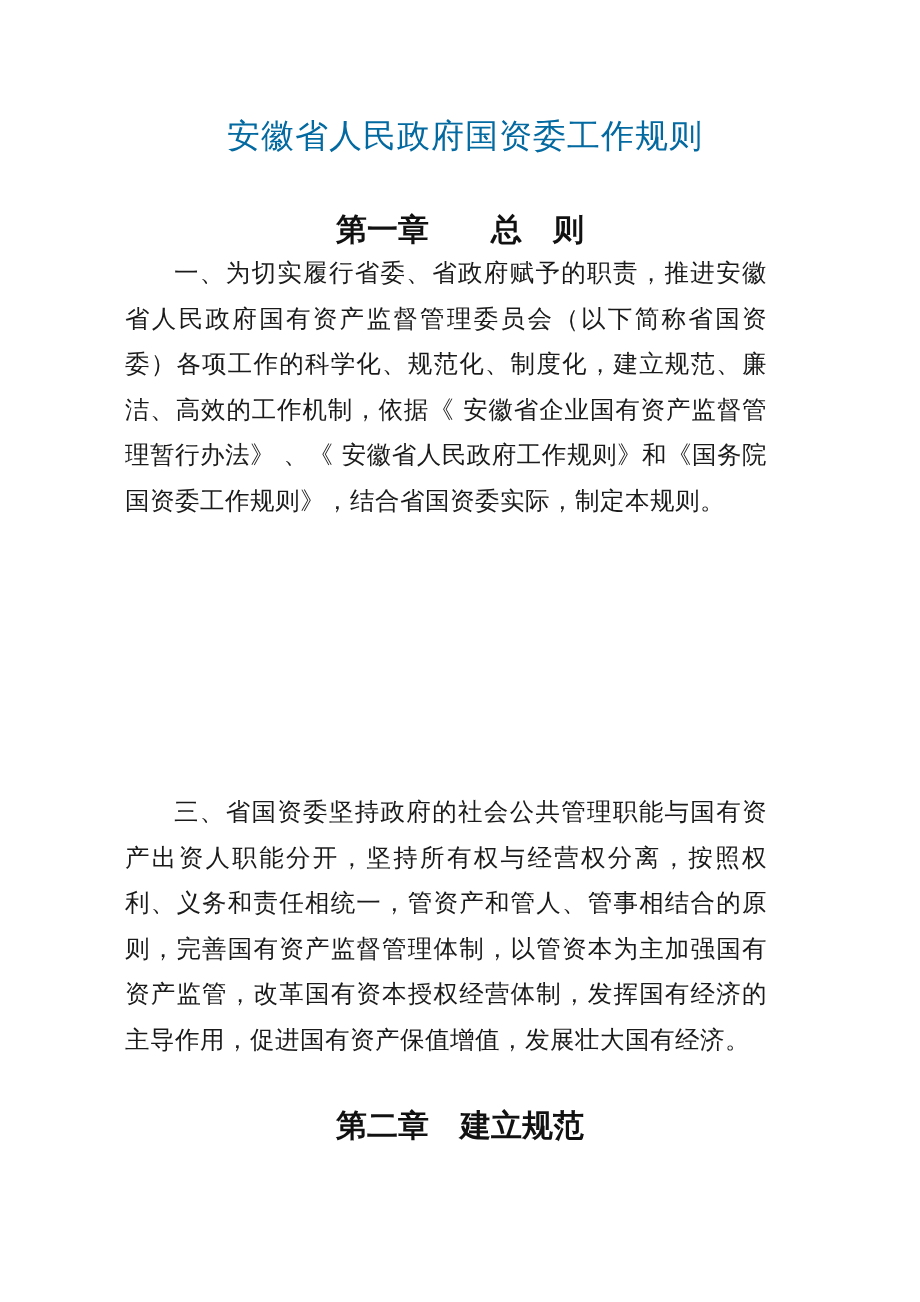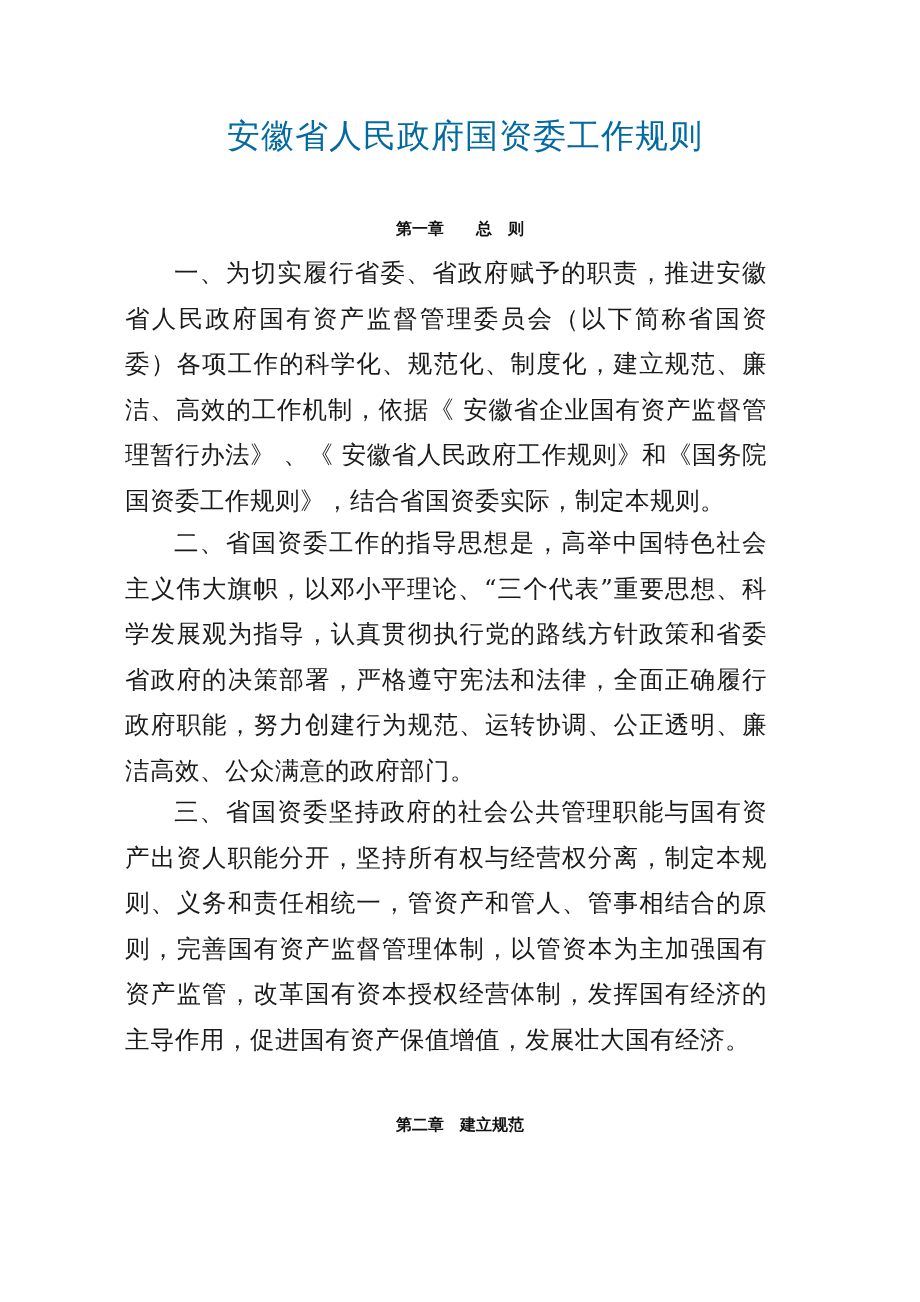--- a/index.html
+++ b/index.html
@@ -33,21 +33,21 @@
       line-height: 48px;
       letter-spacing: 1px;
       color: #0369a1;
     }
     .chapter {
       position: absolute;
       left: 0;
       width: 920px;
       text-align: center;
       font-family: "DejaVu Sans", "Liberation Sans", sans-serif;
-      font-size: 16px;
+      font-size: 31px;
       line-height: 34px;
       font-weight: bold;
       color: #111;
       white-space: pre;
     }
     .chapter-1 { top: 212px; }
     .chapter-2 { top: 1108px; }
     .para {
       position: absolute;
       left: 125px;
@@ -67,19 +67,18 @@
 </head>
 <body>
 
 <div class="page">
   <h1 class="title" style="margin:0;font-weight:normal;">安徽省人民政府国资委工作规则</h1>
 
   <h2 class="chapter chapter-1" style="margin:0;">第一章　　总　则</h2>
 
   <p class="para para-1" style="margin:0;">一、为切实履行省委、省政府赋予的职责，推进安徽省人民政府国有资产监督管理委员会（以下简称省国资委）各项工作的科学化、规范化、制度化，建立规范、廉洁、高效的工作机制，依据《 安徽省企业国有资产监督管理暂行办法》 、《 安徽省人民政府工作规则》和《国务院国资委工作规则》，结合省国资委实际，制定本规则。</p>
 
-  <p class="para para-2" style="margin:0;">二、省国资委工作的指导思想是，高举中国特色社会主义伟大旗帜，以邓小平理论、“三个代表”重要思想、科学发展观为指导，认真贯彻执行党的路线方针政策和省委省政府的决策部署，严格遵守宪法和法律，全面正确履行政府职能，努力创建行为规范、运转协调、公正透明、廉洁高效、公众满意的政府部门。</p>
 
-  <p class="para para-3" style="margin:0;">三、省国资委坚持政府的社会公共管理职能与国有资产出资人职能分开，坚持所有权与经营权分离，制定本规则、义务和责任相统一，管资产和管人、管事相结合的原则，完善国有资产监督管理体制，以管资本为主加强国有资产监管，改革国有资本授权经营体制，发挥国有经济的主导作用，促进国有资产保值增值，发展壮大国有经济。</p>
+  <p class="para para-3" style="margin:0;">三、省国资委坚持政府的社会公共管理职能与国有资产出资人职能分开，坚持所有权与经营权分离，按照权利、义务和责任相统一，管资产和管人、管事相结合的原则，完善国有资产监督管理体制，以管资本为主加强国有资产监管，改革国有资本授权经营体制，发挥国有经济的主导作用，促进国有资产保值增值，发展壮大国有经济。</p>
 
   <h2 class="chapter chapter-2" style="margin:0;">第二章　建立规范</h2>
 
 </div>
 
 </body></html>

